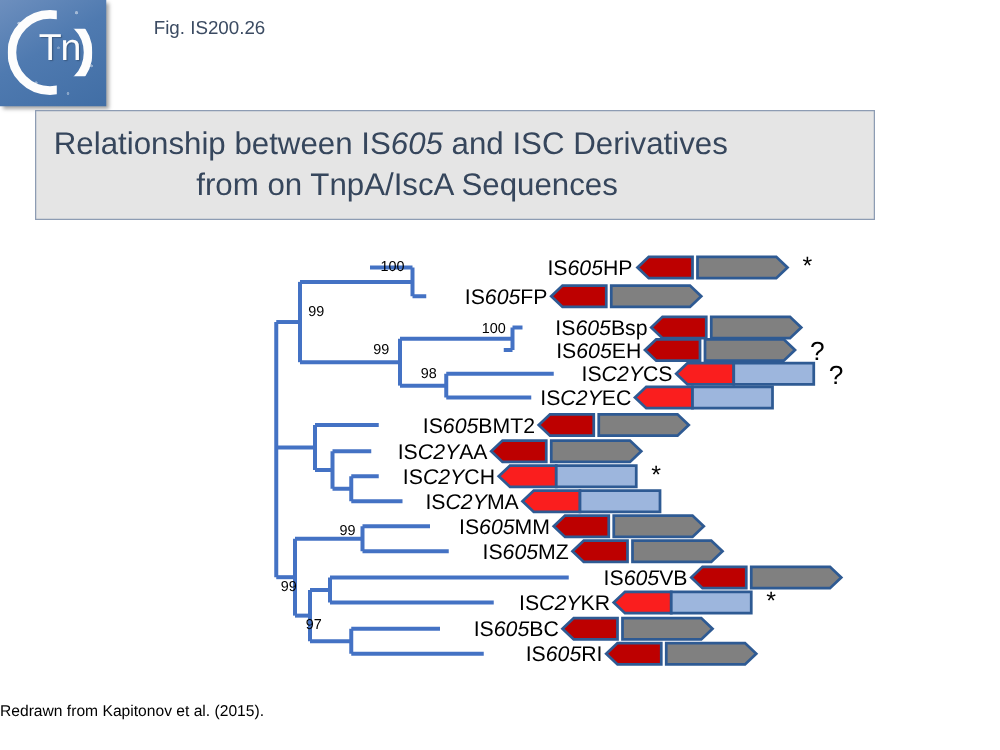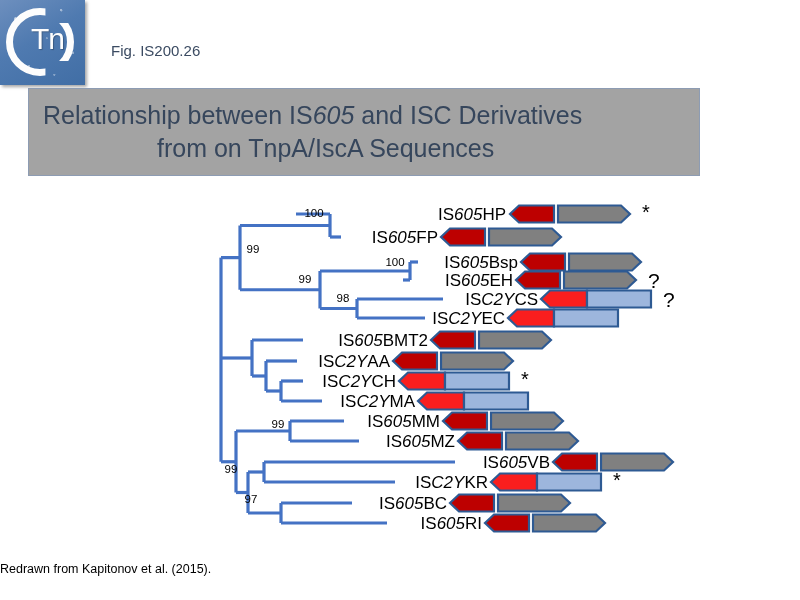--- a/index.html
+++ b/index.html
@@ -32,27 +32,27 @@
     box-sizing:border-box;
   }
   #logo .tnletter{
     position:absolute;left:31px;top:22px;
     font-family:"Liberation Sans", sans-serif;
     font-size:30px;color:#fdfdfd;letter-spacing:-1px;
     text-shadow:1px 1px 1px rgba(0,0,0,.25);
   }
   
   #fignum{
-    position:absolute;left:111px;top:14px;
-    font-size:15px;color:#3b4b62;margin-top:28px;
+    position:absolute;left:123px;top:14px;
+    font-size:15px;color:#3b4b62;
   }
   
   #titlebox{
     position:absolute;left:28px;top:88px;width:672px;height:88px;
-    border:1px solid #8d9cb3;background:#a3a3a3;
+    border:1px solid #8d9cb3;background:#e5e5e5;
     box-sizing:border-box;
     display:flex;flex-direction:column;justify-content:center;
   }
   #titlebox .tline{
     color:#36465c;font-size:25px;line-height:33px;white-space:nowrap;
   }
   #titlebox .l1{padding-left:14px;}
   #titlebox .l2{padding-left:128px;}
   .it{font-style:italic;}
   

